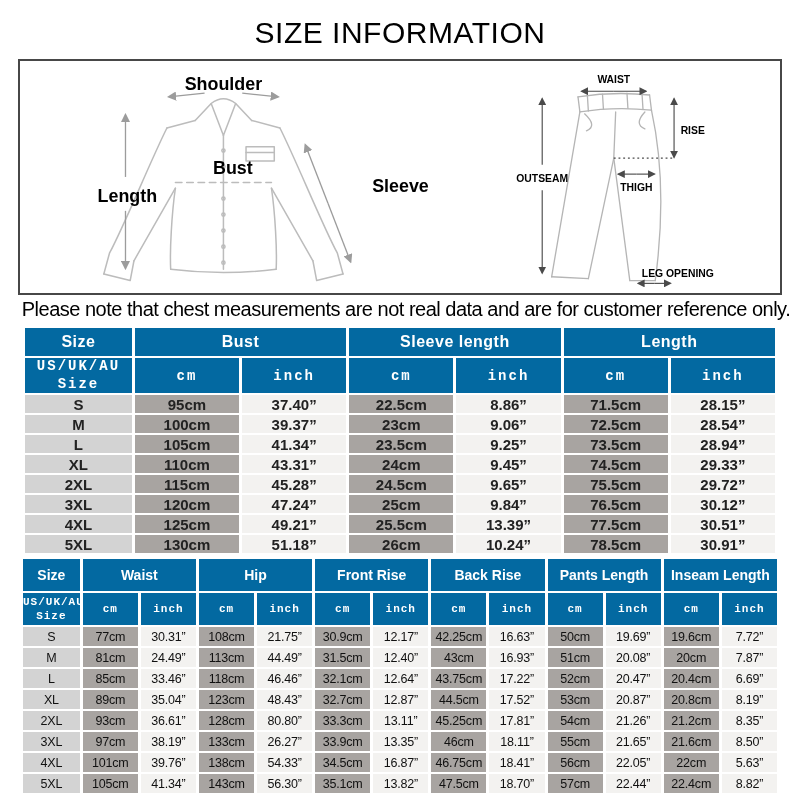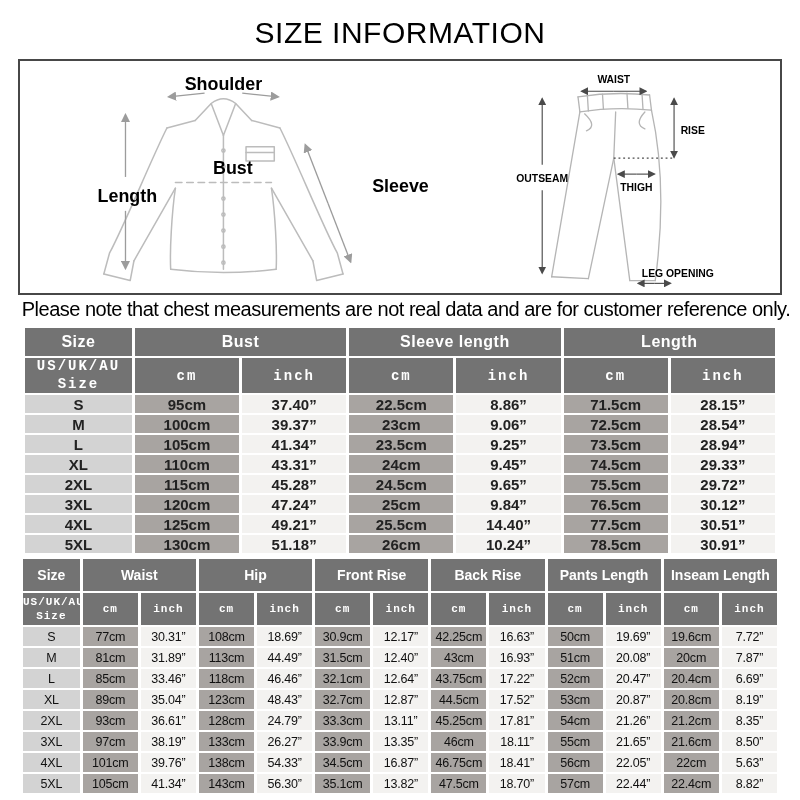--- a/index.html
+++ b/index.html
@@ -17,21 +17,21 @@
   .diagram-box svg { display:block; }
 
   .ref-note {
     margin:3px 0 5px 12px; text-align:center; white-space:nowrap;
     font-size:20px; letter-spacing:-0.5px; color:#000;
   }
 
   table { border-collapse:separate; border-spacing:3px 2px; table-layout:fixed; }
   th, td { padding:0; text-align:center; overflow:hidden; white-space:nowrap; }
 
-  .hdr { background:#737373; color:#ffffff;margin-top:46px; }
+  .hdr { background:#0369a1; color:#ffffff;margin-top:46px; }
 
   .t1 { width:756px; margin:0 auto; }
   .t1 .group-row th { height:28px; font-size:16px; font-weight:bold; letter-spacing:0.5px; }
   .t1 .unit-row th { height:28px; font-family:"Liberation Mono", monospace; font-size:14px; font-weight:bold; letter-spacing:2px; }
   .t1 .size-hdr { font-family:"Liberation Mono", monospace; font-size:12px; font-weight:bold; line-height:1.25; letter-spacing:1px; }
   .t1 td { height:18px; font-size:15px; font-weight:bold; color:#222; }
 
   .t2 { width:760px; margin:2px auto 0 auto; }
   .t2 .group-row th { height:32px; font-size:14px; font-weight:bold; letter-spacing:0px; }
   .t2 .unit-row th { height:32px; font-family:"Liberation Mono", monospace; font-size:11px; font-weight:bold; letter-spacing:1px; }
@@ -241,21 +241,21 @@
           <td class="cm-cell">25cm</td>
           <td class="inch-cell">9.84”</td>
           <td class="cm-cell">76.5cm</td>
           <td class="inch-cell">30.12”</td>
         </tr>
         <tr>
           <td class="size-cell">4XL</td>
           <td class="cm-cell">125cm</td>
           <td class="inch-cell">49.21”</td>
           <td class="cm-cell">25.5cm</td>
-          <td class="inch-cell">14.40”</td>
+          <td class="inch-cell">13.39”</td>
           <td class="cm-cell">77.5cm</td>
           <td class="inch-cell">30.51”</td>
         </tr>
         <tr>
           <td class="size-cell">5XL</td>
           <td class="cm-cell">130cm</td>
           <td class="inch-cell">51.18”</td>
           <td class="cm-cell">26cm</td>
           <td class="inch-cell">10.24”</td>
           <td class="cm-cell">78.5cm</td>
@@ -308,34 +308,34 @@
         <th class="hdr">cm</th>
         <th class="hdr">inch</th>
       </tr>
     </thead>
     <tbody>
         <tr>
           <td class="size-cell">S</td>
           <td class="cm-cell">77cm</td>
           <td class="inch-cell">30.31”</td>
           <td class="cm-cell">108cm</td>
-          <td class="inch-cell">18.69”</td>
+          <td class="inch-cell">21.75”</td>
           <td class="cm-cell">30.9cm</td>
           <td class="inch-cell">12.17”</td>
           <td class="cm-cell">42.25cm</td>
           <td class="inch-cell">16.63”</td>
           <td class="cm-cell">50cm</td>
           <td class="inch-cell">19.69”</td>
           <td class="cm-cell">19.6cm</td>
           <td class="inch-cell">7.72”</td>
         </tr>
         <tr>
           <td class="size-cell">M</td>
           <td class="cm-cell">81cm</td>
-          <td class="inch-cell">31.89”</td>
+          <td class="inch-cell">24.49”</td>
           <td class="cm-cell">113cm</td>
           <td class="inch-cell">44.49”</td>
           <td class="cm-cell">31.5cm</td>
           <td class="inch-cell">12.40”</td>
           <td class="cm-cell">43cm</td>
           <td class="inch-cell">16.93”</td>
           <td class="cm-cell">51cm</td>
           <td class="inch-cell">20.08”</td>
           <td class="cm-cell">20cm</td>
           <td class="inch-cell">7.87”</td>
@@ -368,21 +368,21 @@
           <td class="cm-cell">53cm</td>
           <td class="inch-cell">20.87”</td>
           <td class="cm-cell">20.8cm</td>
           <td class="inch-cell">8.19”</td>
         </tr>
         <tr>
           <td class="size-cell">2XL</td>
           <td class="cm-cell">93cm</td>
           <td class="inch-cell">36.61”</td>
           <td class="cm-cell">128cm</td>
-          <td class="inch-cell">24.79”</td>
+          <td class="inch-cell">80.80”</td>
           <td class="cm-cell">33.3cm</td>
           <td class="inch-cell">13.11”</td>
           <td class="cm-cell">45.25cm</td>
           <td class="inch-cell">17.81”</td>
           <td class="cm-cell">54cm</td>
           <td class="inch-cell">21.26”</td>
           <td class="cm-cell">21.2cm</td>
           <td class="inch-cell">8.35”</td>
         </tr>
         <tr>

